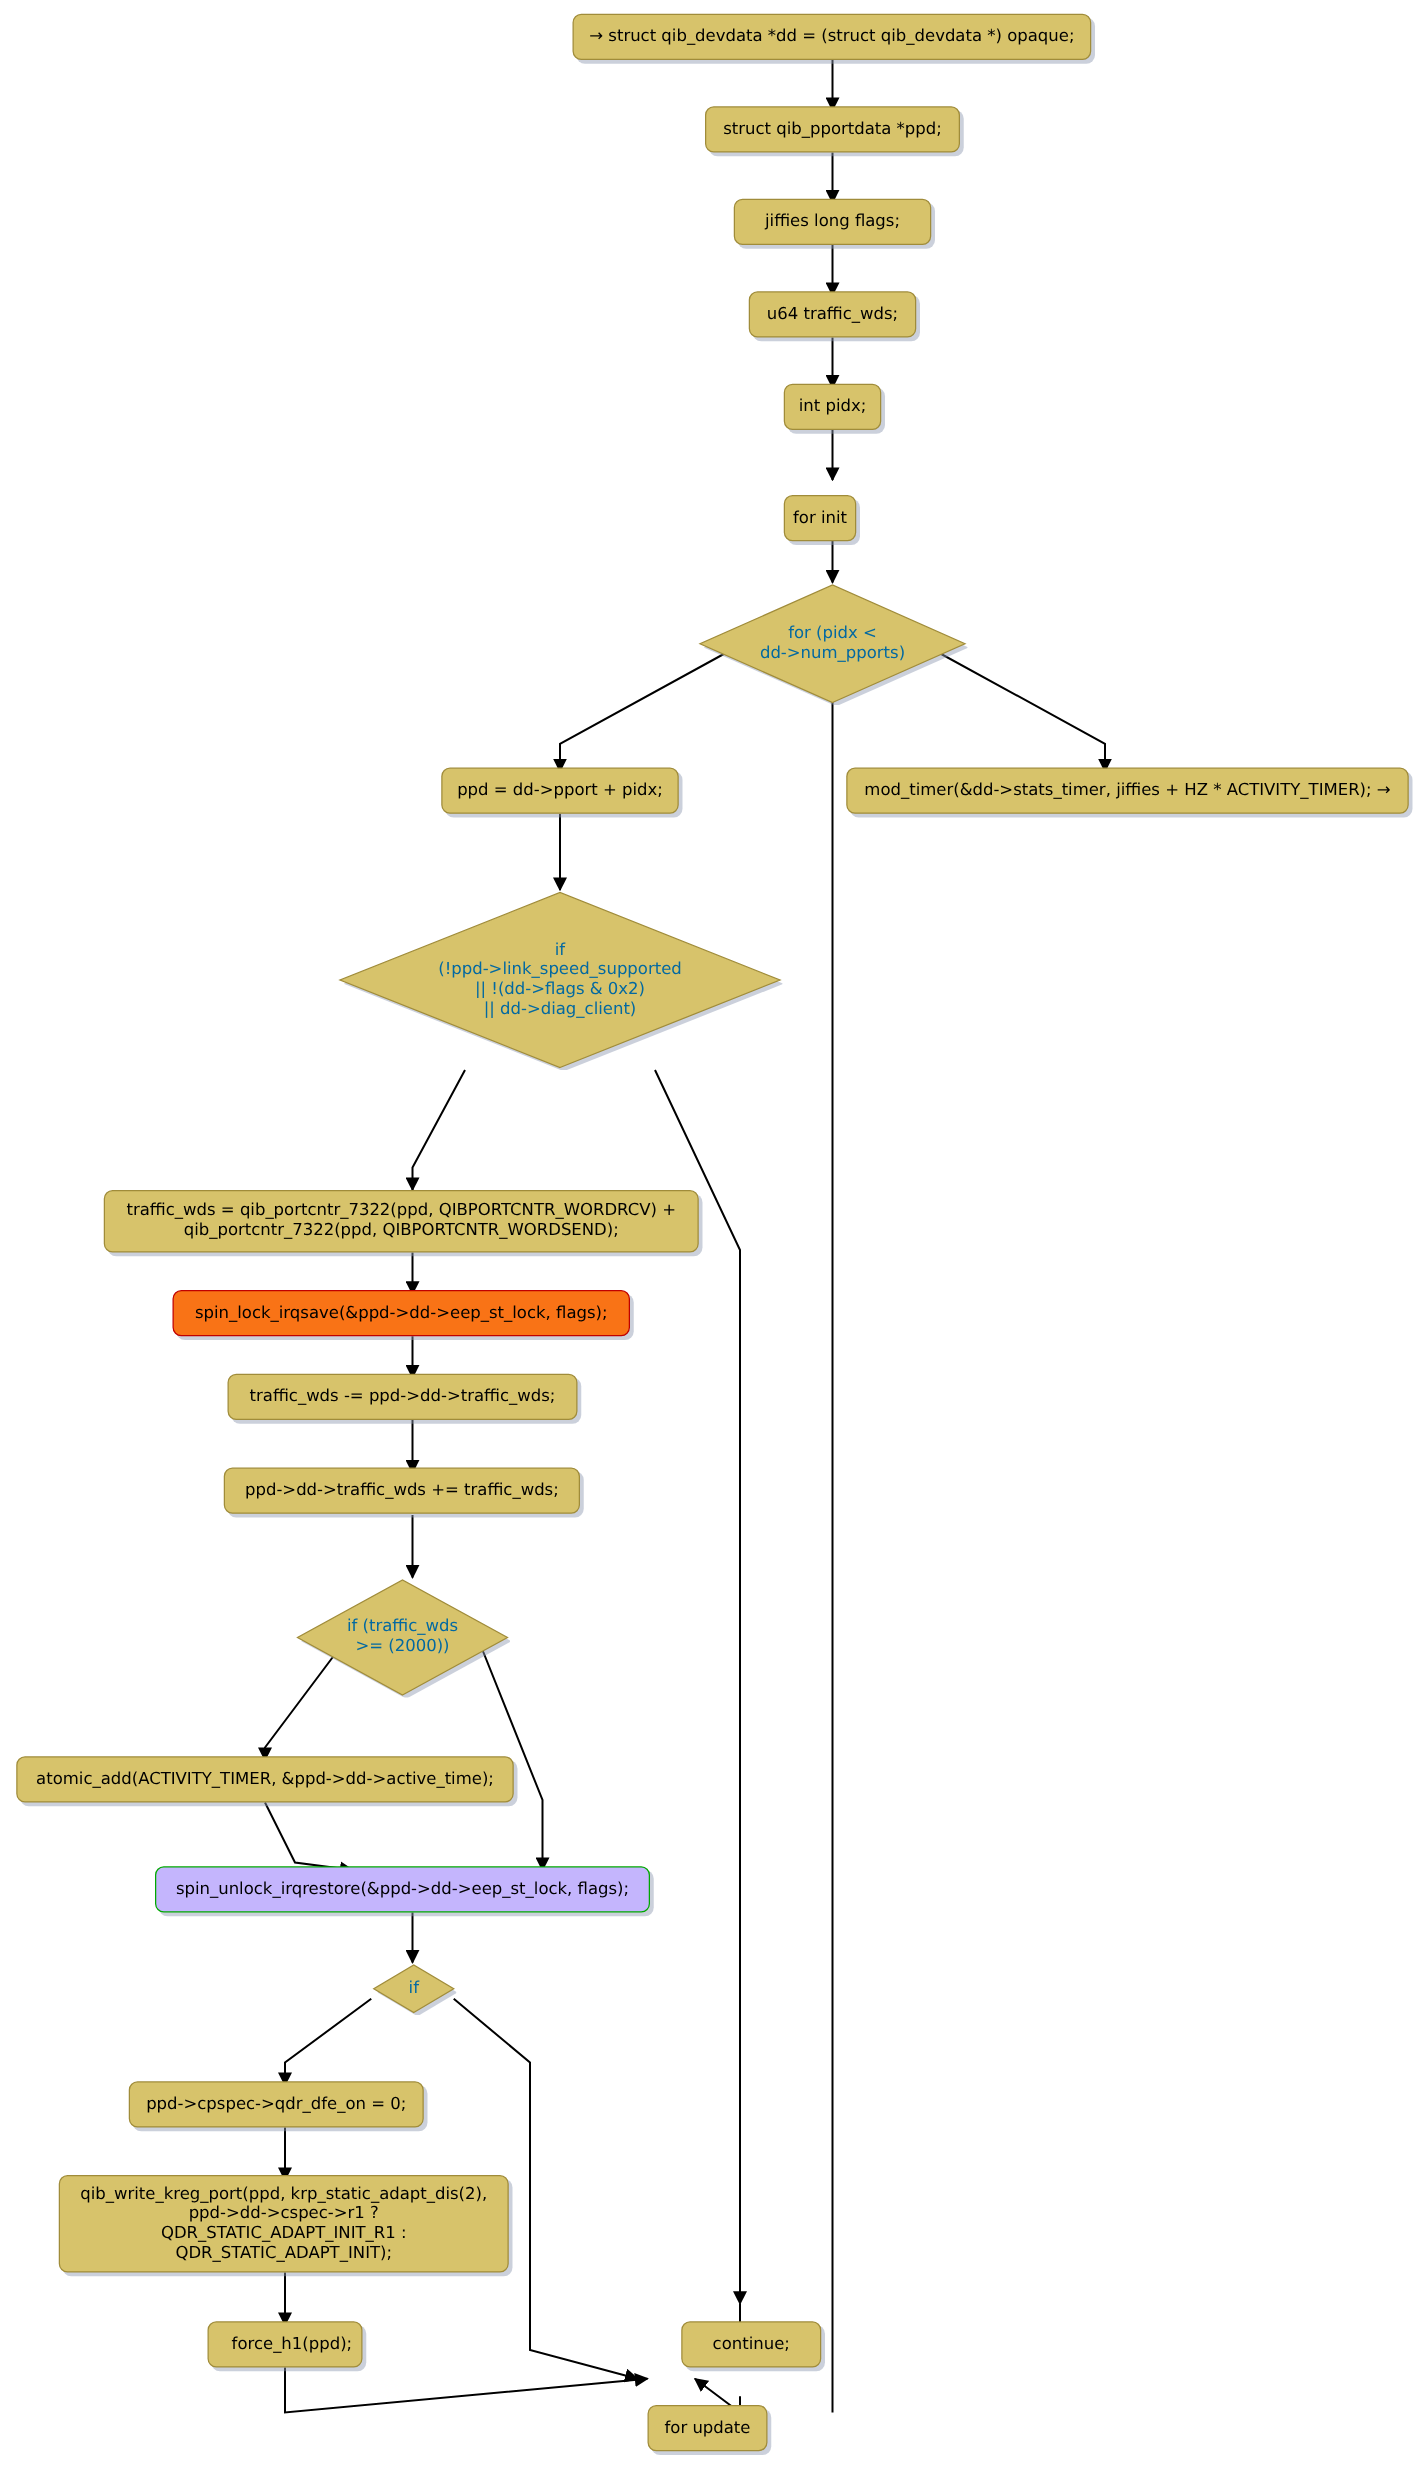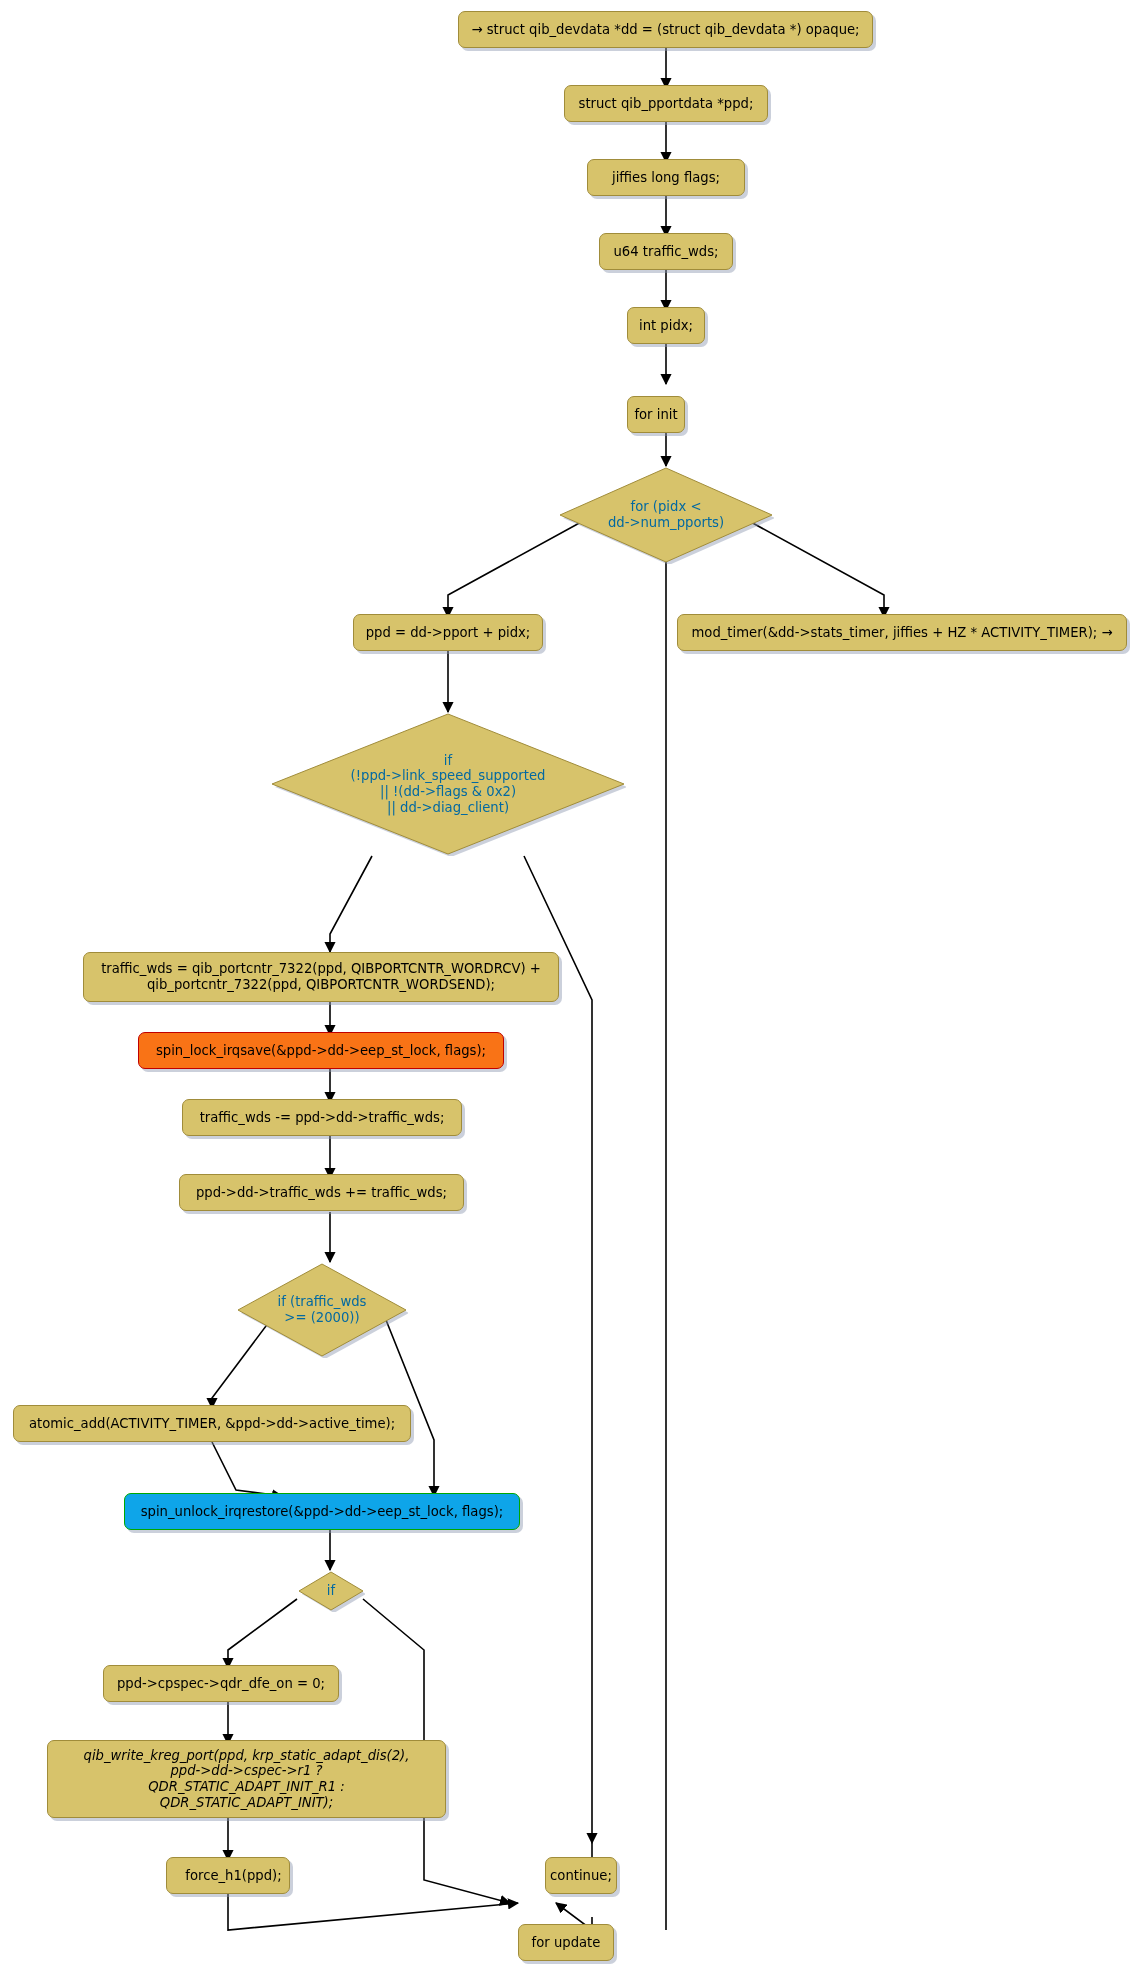--- a/index.html
+++ b/index.html
@@ -48,21 +48,21 @@
     box-shadow: 3px 3px 0 rgba(140,150,175,0.45);
     padding: 4px 9px;
     font-size: 13.2px;
   }
   .box.red {
     background: #f97316;
     border: 1px solid #C00000;
     color: #000000;
   }
   .box.green {
-    background: #0ea5e9;
+    background: #c4b5fd;
     border: 1px solid #00A800;
     color: #000000;
   }
   .diamond-wrap {
     position: absolute;
     display: flex;
     align-items: center;
     justify-content: center;
   }
   .diamond-wrap svg {
@@ -197,24 +197,24 @@
   <div class="diamond-wrap" style="left:297px; top:1570px; width:68px; height:42px;">
     <svg width="68" height="42" viewBox="0 0 68 42">
       <polygon points="34,40 66,21 34,2 2,21" fill="#8C96AF" opacity="0.45" transform="translate(3,3)"></polygon>
       <polygon points="34,40 66,21 34,2 2,21" fill="#D7C36B" stroke="#A08C3A" stroke-width="1"></polygon>
     </svg>
     <div class="diamond-label">if</div>
   </div>
 
   <div class="node box" style="left:103px; top:1665px; width:236px; height:37px;">ppd-&gt;cpspec-&gt;qdr_dfe_on = 0;</div>
 
-  <div class="node box" style="left:47px; top:1740px; width:399px; height:78px;font-style:italic;">qib_write_kreg_port(ppd, krp_static_adapt_dis(2),
+  <div class="node box" style="left:47px; top:1740px; width:360px; height:78px;">qib_write_kreg_port(ppd, krp_static_adapt_dis(2),
 ppd-&gt;dd-&gt;cspec-&gt;r1 ?
 QDR_STATIC_ADAPT_INIT_R1 :
 QDR_STATIC_ADAPT_INIT);</div>
 
   <div class="node box" style="left:166px; top:1857px; width:124px; height:37px;padding-left:20px;">force_h1(ppd);</div>
 
-  <div class="node box" style="left:545px; top:1857px; width:72px; height:37px;">continue;</div>
+  <div class="node box" style="left:545px; top:1857px; width:112px; height:37px;">continue;</div>
 
   <div class="node box" style="left:518px; top:1924px; width:96px; height:37px;">for update</div>
 
 </div>
 
 </body></html>

